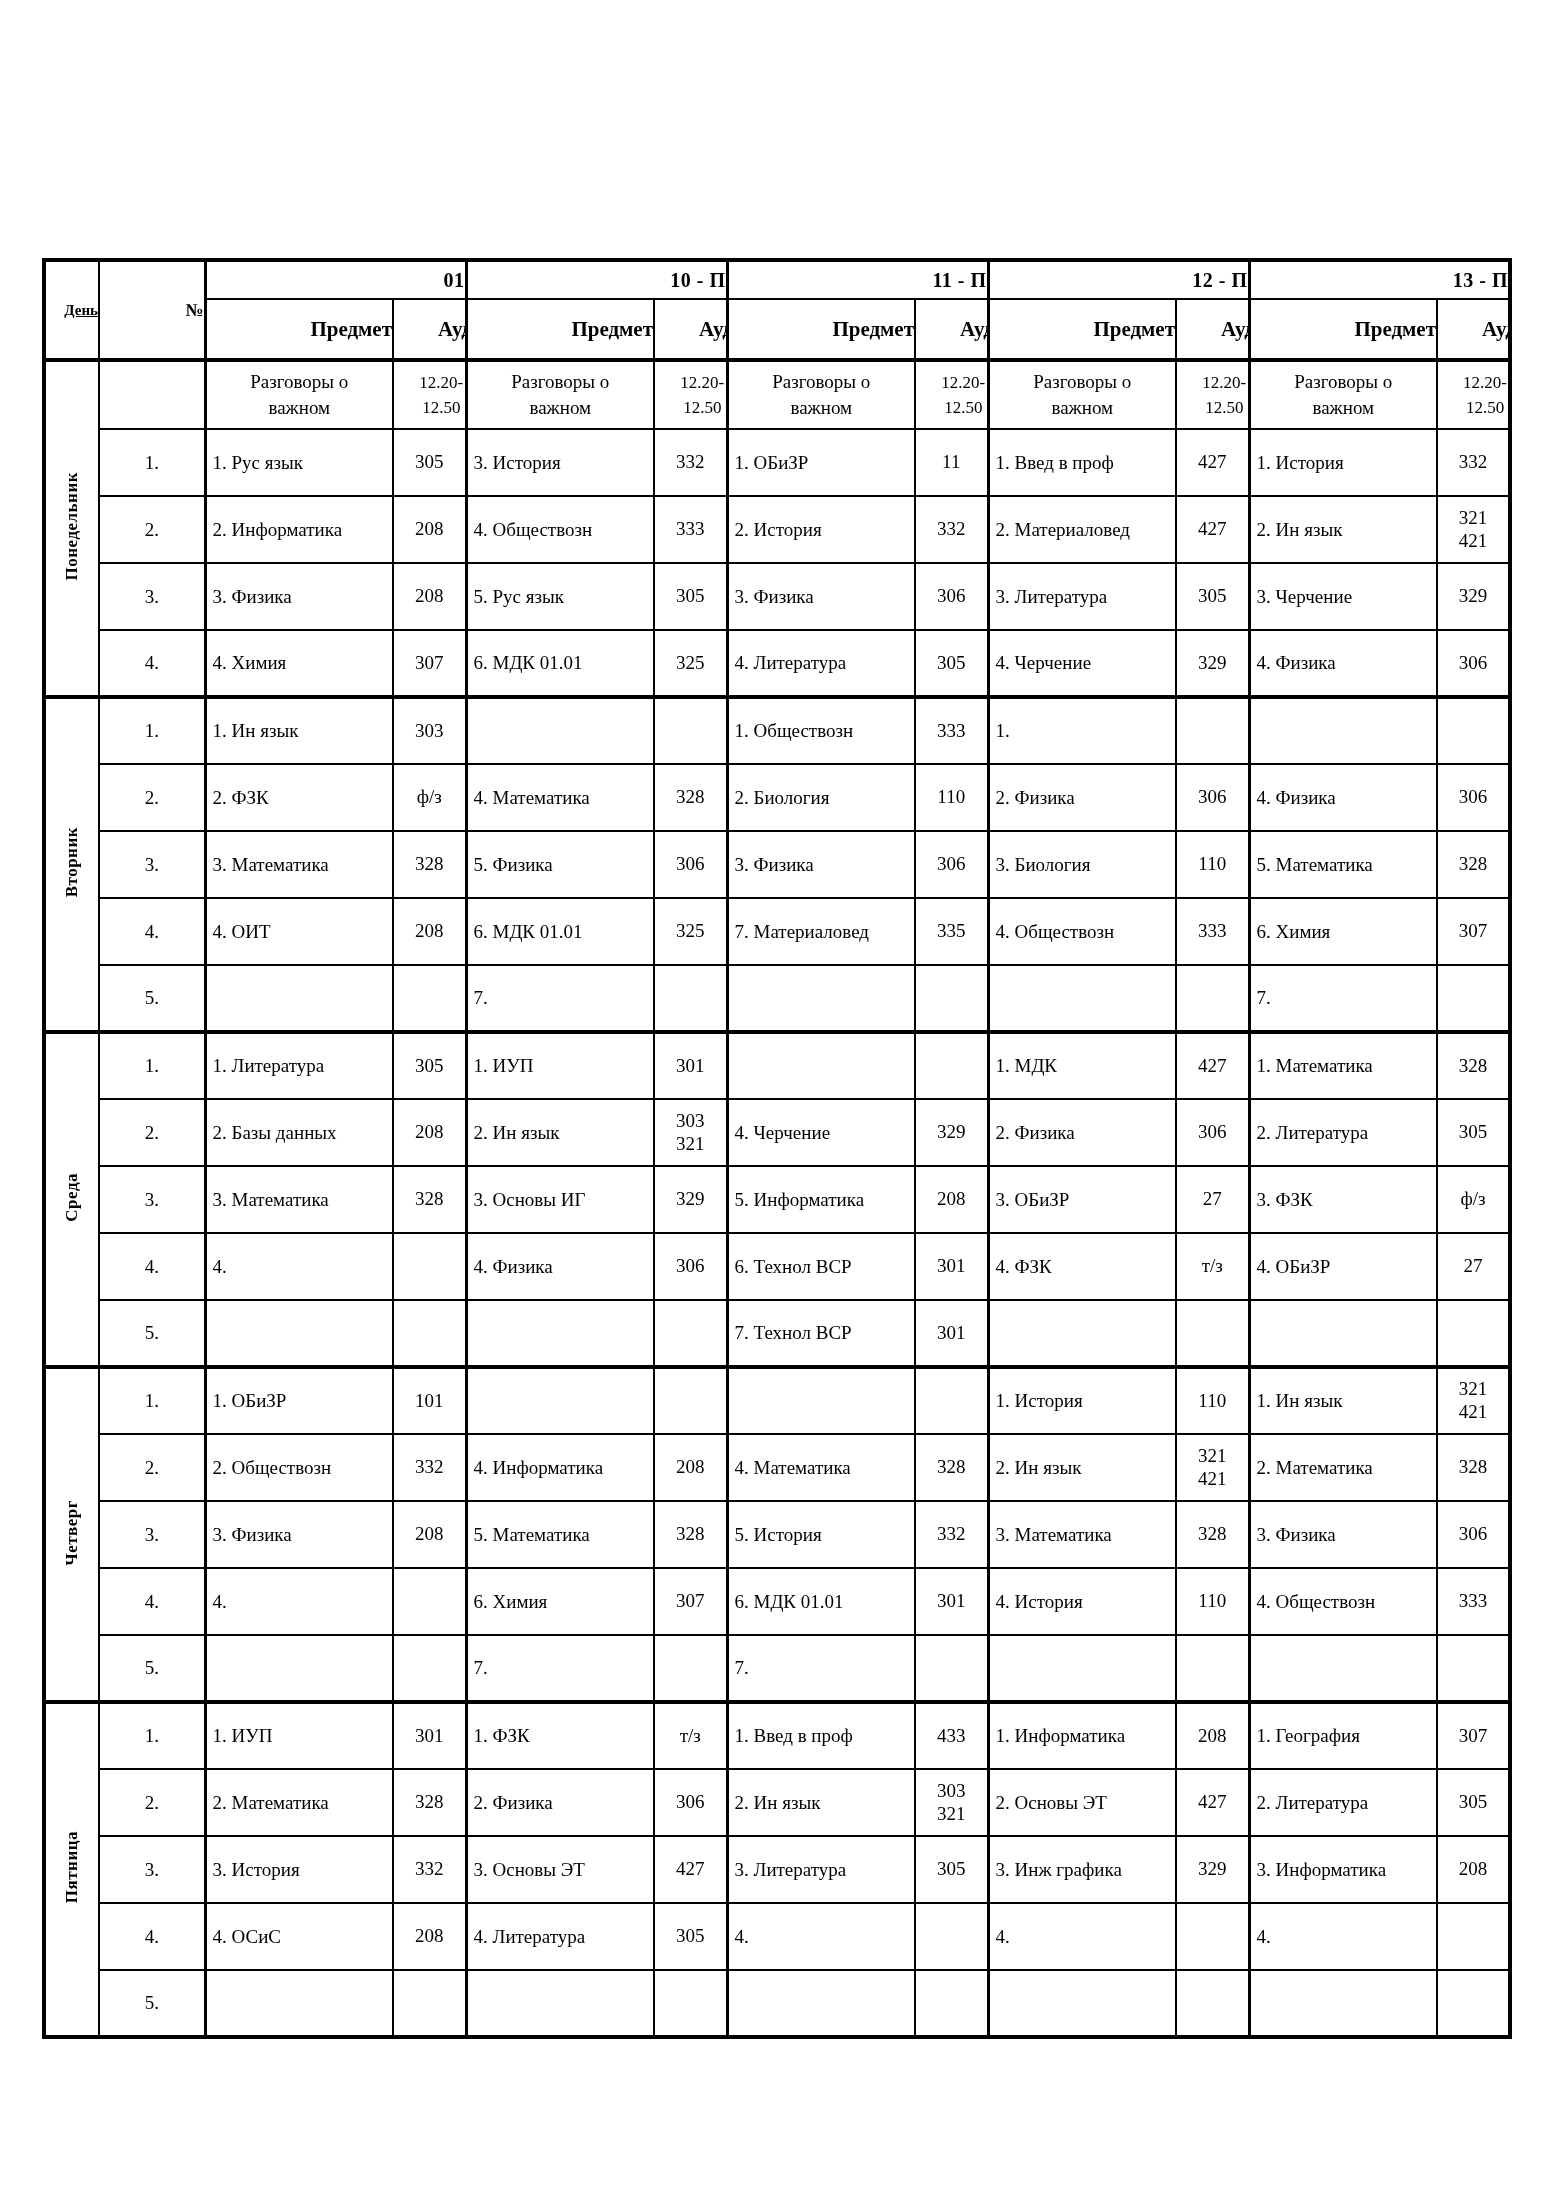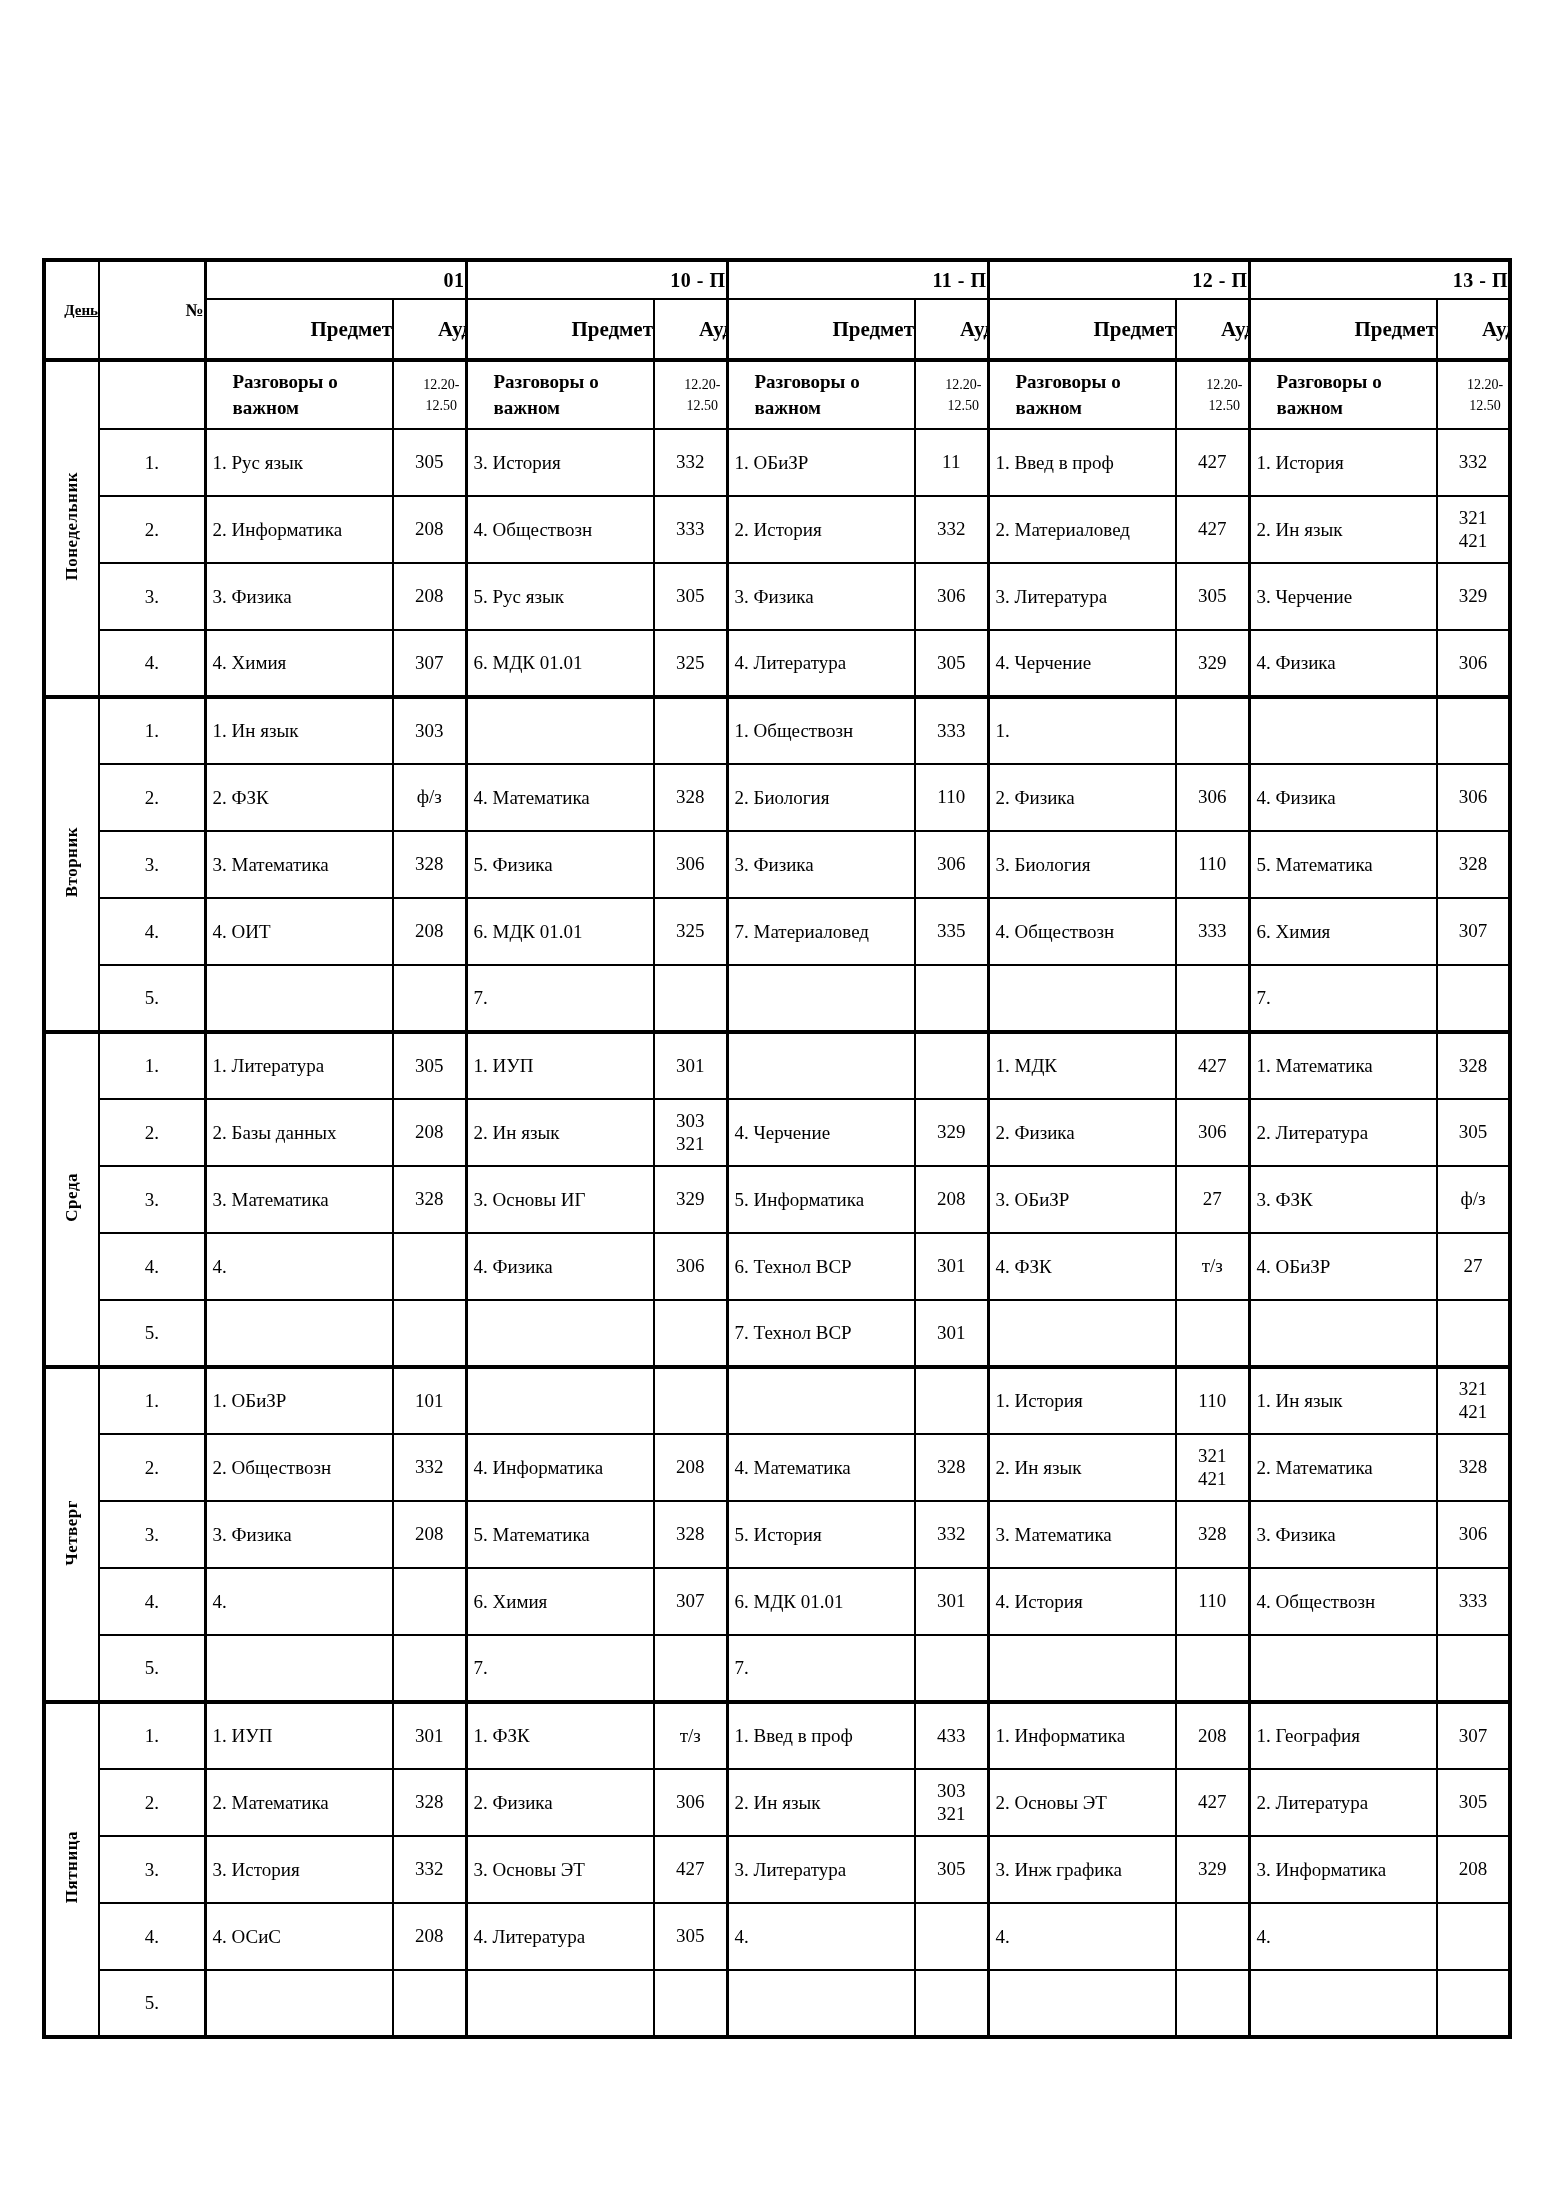--- a/index.html
+++ b/index.html
@@ -45,24 +45,24 @@
   }
   td.subject-cell {
     text-align: left; font-size: 19px;
     padding-left: 6px; padding-right: 2px;
   }
   td.room-cell {
     text-align: center; font-size: 19px;
     line-height: 1.2; white-space: pre-line;
   }
   tr.talks-row td.subject-cell {
-    text-align: left; padding: 0 26px; line-height: 1.35; font-weight: bold;
+    text-align: center; padding: 0 26px; line-height: 1.35;
   }
   tr.talks-row td.room-cell {
-    font-size: 14px; line-height: 1.5; padding-left: 24px;
+    font-size: 17px; line-height: 1.5; padding-left: 24px;
   }
   td.day-cell { text-align: center; }
   td.day-cell span {
     display: inline-block;
     writing-mode: vertical-rl;
     transform: rotate(180deg);
     font-weight: bold;
     font-size: 17px;
     letter-spacing: 0.5px;
     white-space: nowrap;

